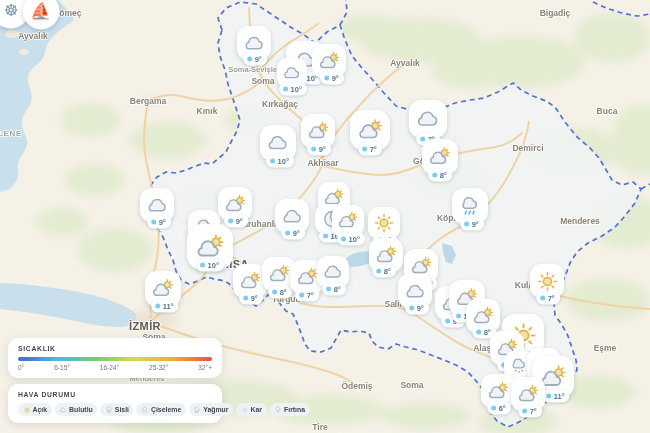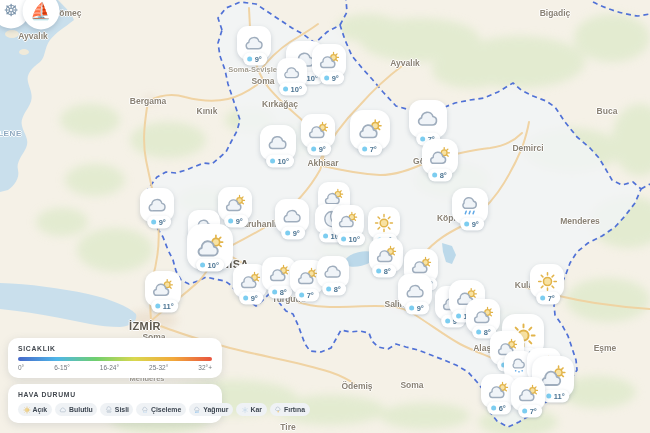--- a/index.html
+++ b/index.html
@@ -143,21 +143,21 @@
       <span class="lbl district" style="left: 289px; top: 299px;">Turgutlu</span>
       <span class="lbl district" style="left: 397px; top: 304px;">Salihli</span>
       <span class="lbl district" style="left: 524px; top: 285px;">Kula</span>
       <span class="lbl district" style="left: 490px; top: 348px;">Alaşehir</span>
       <span class="lbl district" style="left: 605px; top: 348px;">Eşme</span>
       <span class="lbl major" style="left: 145px; top: 326px;">İZMİR</span>
       <span class="lbl district" style="left: 154px; top: 337px;">Soma</span>
       <span class="lbl minor" style="left: 147px; top: 378px;">Menderes</span>
       <span class="lbl district" style="left: 357px; top: 386px;">Ödemiş</span>
       <span class="lbl district" style="left: 412px; top: 385px;">Soma</span>
-      <span class="lbl district" style="left: 288px; top: 427px;">Tire</span>
+      <span class="lbl district" style="left: 320px; top: 427px;">Tire</span>
     </div>
   <div id="markers-layer">
       <div class="marker" style="left: 254px; top: 43px;">
         <div class="mbox" style="height: 34px; width: 34px; border-radius: 11px;">
           <svg width="23" height="23" viewBox="0 0 24 24">
             <path d="M7.3 17.5h8.6a3.9 3.9 0 0 0 .7-7.74A5.4 5.4 0 0 0 6 11a3.3 3.3 0 0 0 1.3 6.5z" fill="#f0f4f8" stroke="#9fadbd" stroke-width="1.5" stroke-linejoin="round"></path>
           </svg>
         </div>
       </div>
       <div class="badge" style="left: 255px; top: 59px; color: rgb(78, 118, 148);">

